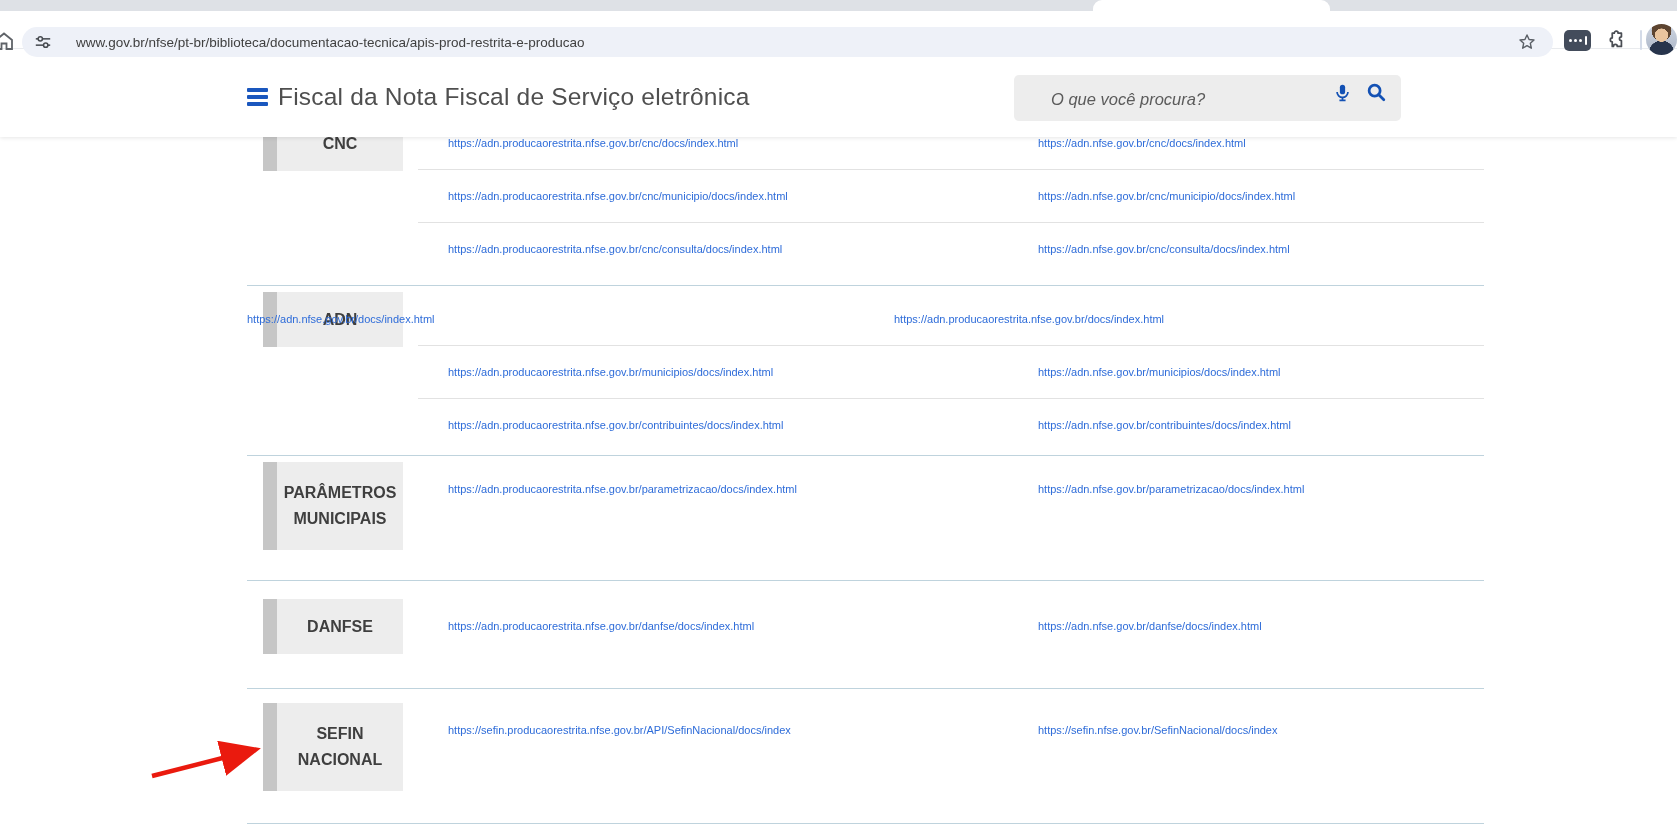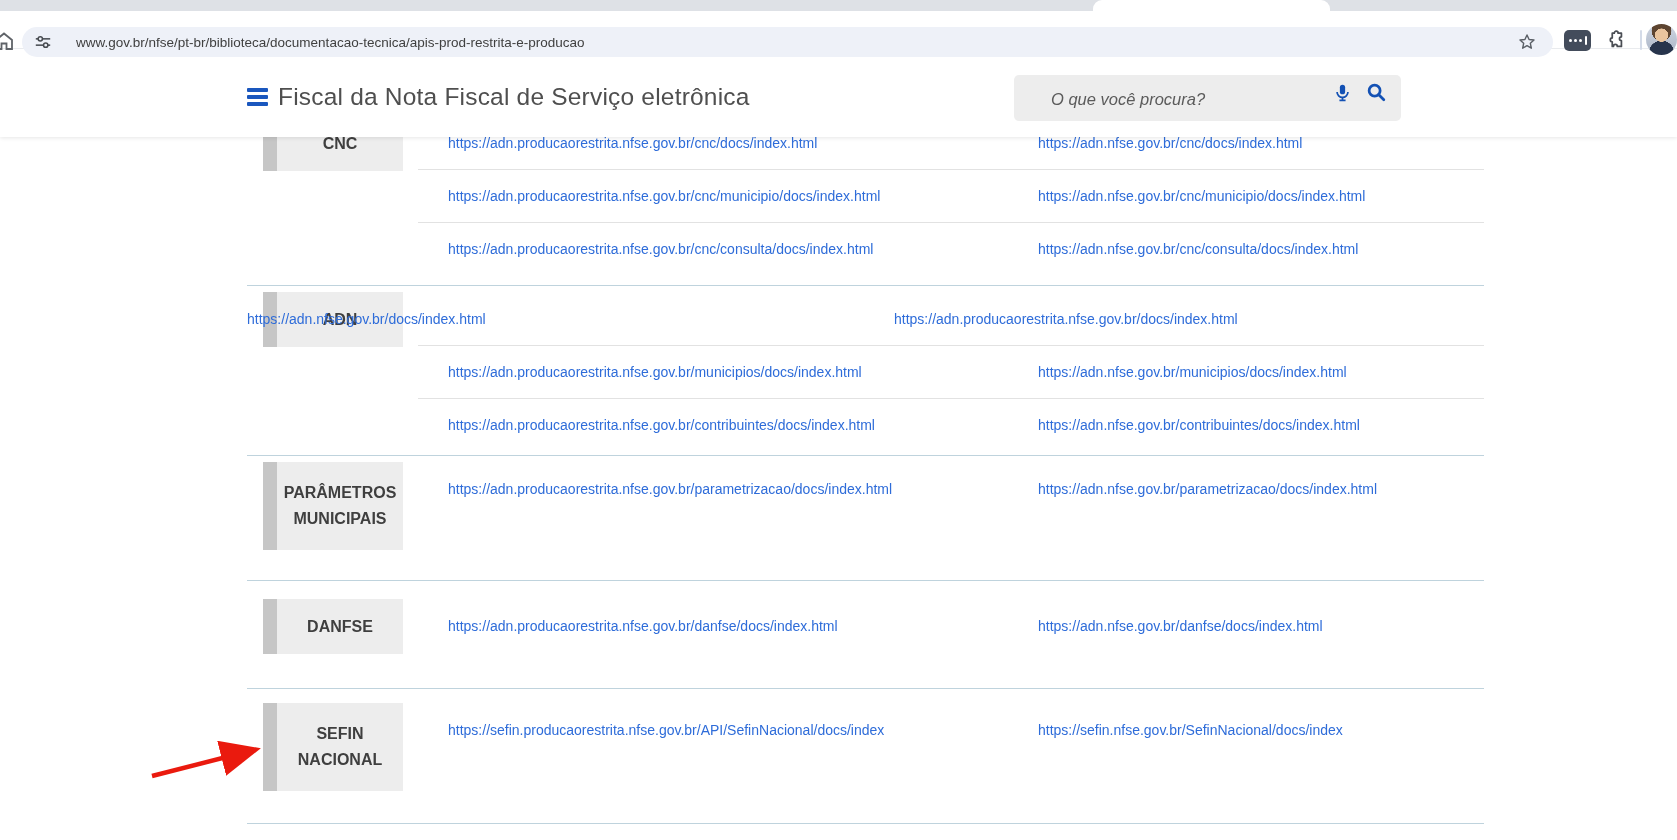--- a/index.html
+++ b/index.html
@@ -62,21 +62,21 @@
   .content{position:absolute;top:116px;left:247px;width:1237px;z-index:5;}
   .api-table{border-bottom:1px solid var(--sep);}
   .group{position:relative;border-top:1px solid var(--sep);padding-top:var(--pt);}
   .g0{--pt:0px;border-top:none;padding-bottom:10px;}
   .g1{--pt:6px;padding-bottom:4px;}
   .g2{--pt:6px;padding-bottom:65px;}
   .g3{--pt:18px;padding-bottom:36px;}
   .g4{--pt:14px;padding-bottom:67px;}
   .row{height:53px;display:flex;align-items:center;position:relative;}
   .row + .row::before{content:"";position:absolute;left:171px;right:0;top:0;height:1px;background:#e2e2e2;}
-  .url{font-size:14px;color:var(--link);text-decoration:none;white-space:nowrap;}
+  .url{font-size:11px;color:var(--link);text-decoration:none;white-space:nowrap;}
   .colA{margin-left:201px;width:590px;flex:0 0 auto;}
   .colB{flex:1 1 auto;}
   .label-box{
     position:absolute;left:16px;top:var(--pt);width:140px;min-height:55px;
     background:#ededed;border-left:14px solid #c6c6c6;box-sizing:border-box;
     display:flex;flex-direction:column;align-items:center;justify-content:center;
     font-size:16px;font-weight:600;color:#3f3f3f;line-height:26px;text-align:center;
   }
   .label-box.tall{min-height:88px;}
   

